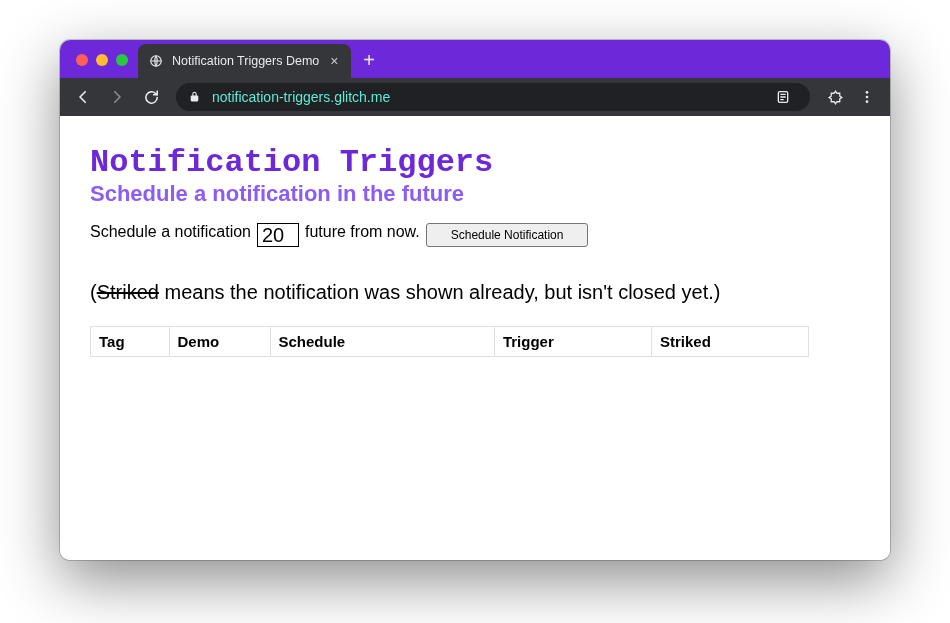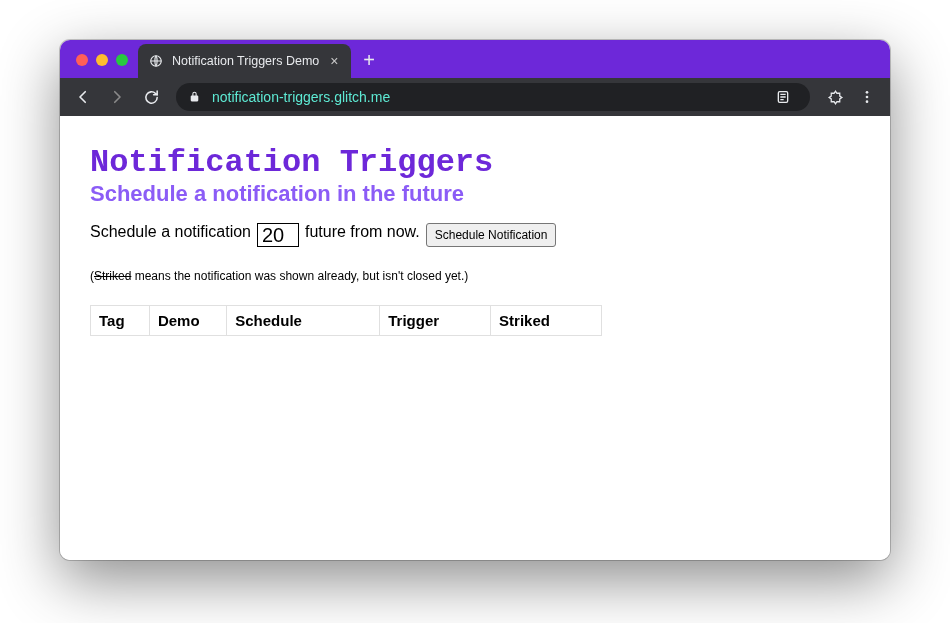--- a/index.html
+++ b/index.html
@@ -145,31 +145,32 @@
       border: 1px solid #000;
       font-size: 20px;
       padding: 0 4px;
       font-family: inherit;
     }
     button.uibtn {
       background: #efefef;
       border: 1px solid #767676;
       border-radius: 3px;
       font-size: 12px;
-      padding: 3px 8px;
+      padding: 3px 24px;
       font-family: inherit;
       cursor: pointer;
     }
     .legend {
-      font-size: 12px;
+      font-size: 20px;
+      margin-top: 12px;
     }
     .legend s { text-decoration: line-through; }
     table.sched {
       border-collapse: collapse;
-      width: 512px;
+      width: 719px;
       margin-top: 18px;
     }
     table.sched th {
       text-align: left;
       font-weight: 700;
       font-size: 15px;
       padding: 6px 8px;
       border: 1px solid #e0e0e0;
     }
   </style>

